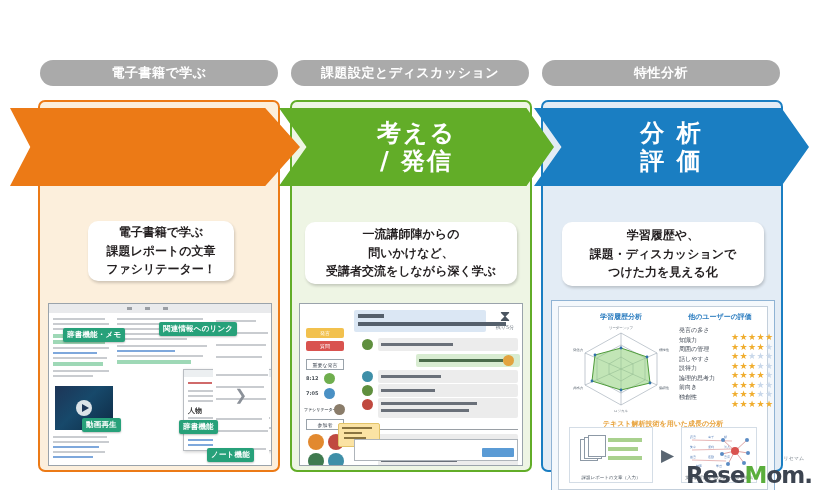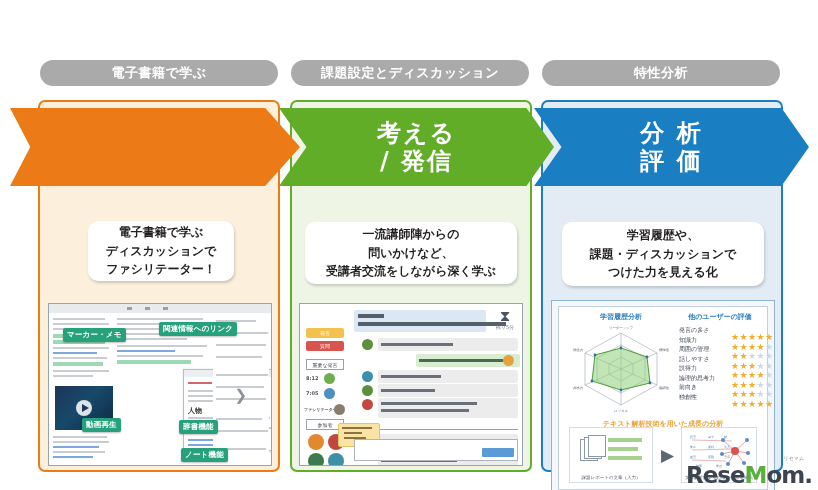--- a/index.html
+++ b/index.html
@@ -180,21 +180,21 @@
   </div>
   <div class="chev c1">
     <div>
       <span class="l1">考える</span>
       <span class="l2">/ 発信</span>
     </div>
   </div>
 
   <div class="caption k0">
     <span>電子書籍で学ぶ</span>
-    <span>ディスカッションで</span>
+    <span>課題レポートの文章</span>
     <span>ファシリテーター！</span>
   </div>
   <div class="caption k1">
     <span>一流講師陣からの</span>
     <span>問いかけなど、</span>
     <span>受講者交流をしながら深く学ぶ</span>
   </div>
   <div class="caption k2">
     <span>学習履歴や、</span>
     <span>課題・ディスカッションで</span>
@@ -262,25 +262,25 @@
       <div class="ln" style="left:3px; top:60px; width:52px;"></div>
       <div class="ln" style="left:3px; top:72px; width:48px;"></div>
       <div class="ln" style="left:3px; top:84px; width:50px;"></div>
       <div class="ln" style="left:3px; top:104px; width:46px;"></div>
       <div class="ln" style="left:3px; top:116px; width:52px;"></div>
       <div class="ln" style="left:3px; top:134px; width:50px;"></div>
     </div>
 
     <div class="arrow-r">❯</div>
 
-    <div class="tag" style="left:14px;  top:24px;">マーカー・メモ</div>
+    <div class="tag" style="left:14px;  top:24px;">辞書機能・メモ</div>
     <div class="tag" style="left:110px; top:18px;">関連情報へのリンク</div>
     <div class="tag" style="left:33px;  top:114px;">動画再生</div>
     <div class="tag" style="left:130px; top:116px;">辞書機能</div>
-    <div class="tag" style="left:132px; top:144px;">ノート機能</div>
+    <div class="tag" style="left:158px; top:144px;">ノート機能</div>
   </div>
 
   <div class="shot s1">
 
     <div class="dc-side">
       <div class="sbtn" style="top:22px; background:#f2c14e;">発言</div>
       <div class="sbtn" style="top:35px; background:#d9534f;">質問</div>
       <div class="sbox" style="top:53px; font-size:5px; text-align:center; line-height:11px; color:#3c4450;">重要な発言</div>
       <div class="stamp" style="left:4px; top:69px;">8:12</div>
       <div class="av" style="left:22px; top:67px; background:#6fae4e;"></div>

